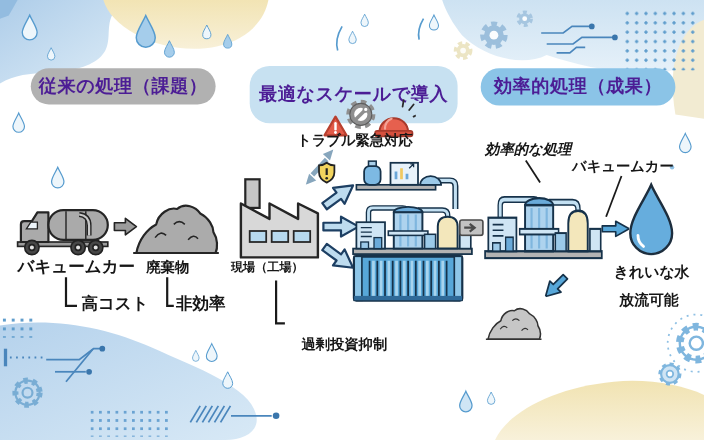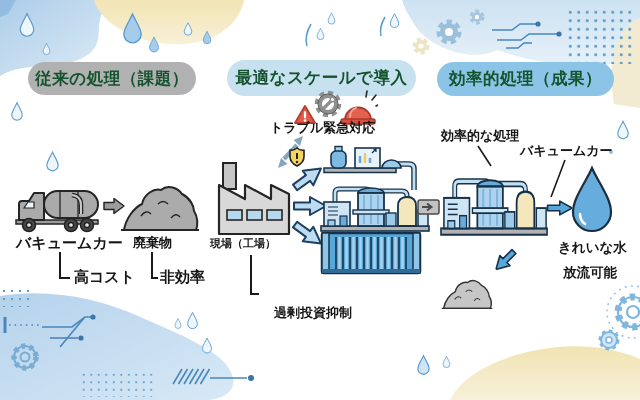--- a/index.html
+++ b/index.html
@@ -4,21 +4,21 @@
 <style>
   html,body{margin:0;padding:0;background:#888;}
   .stage{position:relative;width:640px;height:400px;background:#ffffff;overflow:hidden;
          font-family:"Liberation Sans","DejaVu Sans",sans-serif;margin:0 auto;}
   .stage svg{display:block}
   .bg{position:absolute;left:0;top:0;z-index:0;}
   .dots{position:absolute;z-index:1;background-image:radial-gradient(circle,var(--c) 1.3px,transparent 1.45px);
         background-size:var(--s) var(--s);}
   .ic{position:absolute;z-index:2;}
   .pill{position:absolute;z-index:2;display:flex;align-items:center;justify-content:center;
-        border-radius:18px;font-weight:bold;color:#14532d;letter-spacing:.5px;}
+        border-radius:18px;font-weight:bold;color:#4c1d95;letter-spacing:.5px;}
   .lbl{position:absolute;z-index:3;font-weight:bold;color:#161616;white-space:nowrap;line-height:1.15;}
   .ctr{text-align:left;}
   .overlay{position:absolute;left:0;top:0;z-index:2;pointer-events:none;}
   .connbox{position:absolute;z-index:2;}
 </style>
 </head>
 <body>
 
 <div class="stage">
 
@@ -145,21 +145,21 @@
     </g>
   </svg>
 
   <div class="dots" style="left:566px;top:8px;width:70px;height:56px;--c:#5f9dcc;--s:8.5px;"></div>
   <div class="dots" style="left:0px;top:287px;width:32px;height:20px;--c:#5f9dcc;--s:8px;"></div>
   <div class="dots" style="left:80px;top:371px;width:74px;height:26px;--c:#6aa3d2;--s:7.5px;"></div>
 
   <div class="pill" style="left:28px;top:62px;width:168px;height:33px;background:#b1b1b1;font-size:16.5px;">
     <span>従来の処理（課題）</span>
   </div>
-  <div class="pill" style="left:227px;top:60px;width:189px;height:36px;background:#c7e1f1;font-size:16.5px;">
+  <div class="pill" style="left:227px;top:60px;width:189px;height:52px;background:#c7e1f1;font-size:16.5px;">
     <span>最適なスケールで導入</span>
   </div>
   <div class="pill" style="left:437px;top:62px;width:177px;height:34px;background:#8bc4e7;font-size:16.5px;">
     <span>効率的処理（成果）</span>
   </div>
 
   <svg class="ic" style="left:14px;top:180px;" width="92" height="56" viewBox="0 0 92 56">
     <rect x="2" y="40" width="82" height="4" fill="#9c9c9c" stroke="#252525" stroke-width="1.5"></rect>
     <path d="M5,40 V24 q0,-3 3,-3 h7 l5,-8 h10 v27 Z" fill="#aaaaaa" stroke="#252525" stroke-width="2" stroke-linejoin="round"></path>
     <path d="M10,28 l4,-6 h6 v6 Z" fill="#edf4f9" stroke="#252525" stroke-width="1.2"></path>
@@ -284,21 +284,21 @@
     <rect x="2" y="42" width="98" height="4" fill="#2f6a99"></rect>
   </svg>
 
   <div class="lbl" style="left:274px;top:306px;font-size:13px;">過剰投資抑制</div>
 
   <svg class="connbox" style="left:417px;top:199px;" width="23" height="16" viewBox="0 0 23 16">
     <rect x="1" y="1" width="21" height="14" rx="2" fill="#c2c2c2" stroke="#4a4a4a" stroke-width="1.5"></rect>
     <path d="M5,8 h8 M10,4.5 L14.5,8 L10,11.5" fill="none" stroke="#4a4a4a" stroke-width="2"></path>
   </svg>
 
-  <div class="lbl" style="left:441px;top:129px;font-size:13px;">効率的な処理</div>
+  <div class="lbl" style="left:441px;top:129px;font-size:13px;font-style:italic;">効率的な処理</div>
   <div class="lbl" style="left:520px;top:144px;font-size:13px;">バキュームカー</div>
 
   <svg class="ic" style="left:440px;top:170px;" width="112" height="66" viewBox="0 0 114 52" preserveAspectRatio="none">
     <path d="M15,23 V13 q0,-4 4,-4 h27 q4,0 4,4 v1 M60,11 h22 q5,0 5,5 v2" fill="none" stroke="#16324a" stroke-width="5"></path>
     <path d="M15,23 V13 q0,-4 4,-4 h27 q4,0 4,4 v1 M60,11 h22 q5,0 5,5 v2" fill="none" stroke="#c3e0f2" stroke-width="2.6"></path>
     <rect x="1" y="46" width="108" height="5" fill="#b3b3b3" stroke="#16324a" stroke-width="1.6"></rect>
     <rect x="4" y="22" width="26" height="24" fill="#cfe5f4" stroke="#16324a" stroke-width="1.6"></rect>
     <path d="M8,27 h10 M8,31 h10 M8,35 h10" stroke="#16324a" stroke-width="1.2"></path>
     <rect x="20" y="36" width="7" height="10" fill="#6aaad9" stroke="#16324a" stroke-width="1.2"></rect>
     <rect x="8" y="40" width="7" height="6" fill="#9ccae9" stroke="#16324a" stroke-width="1.2"></rect>

